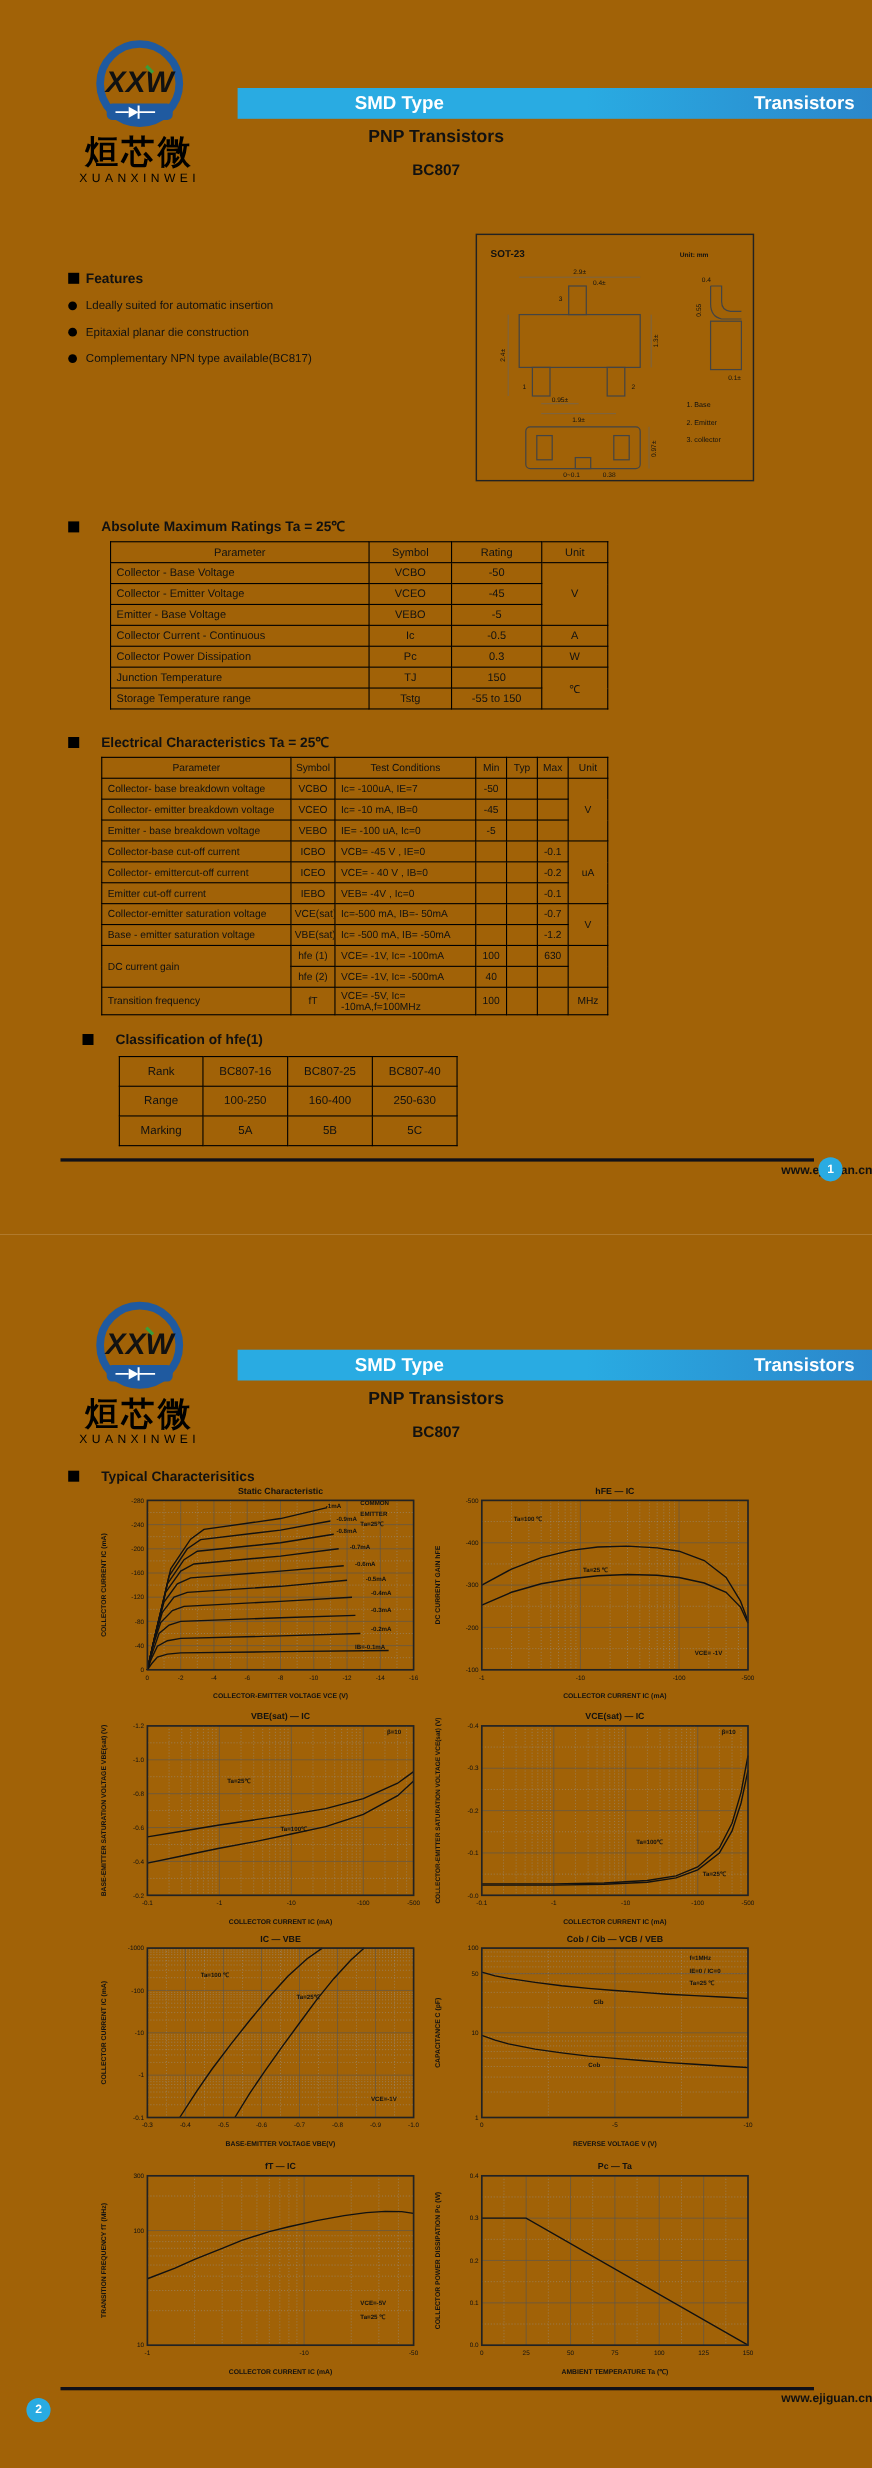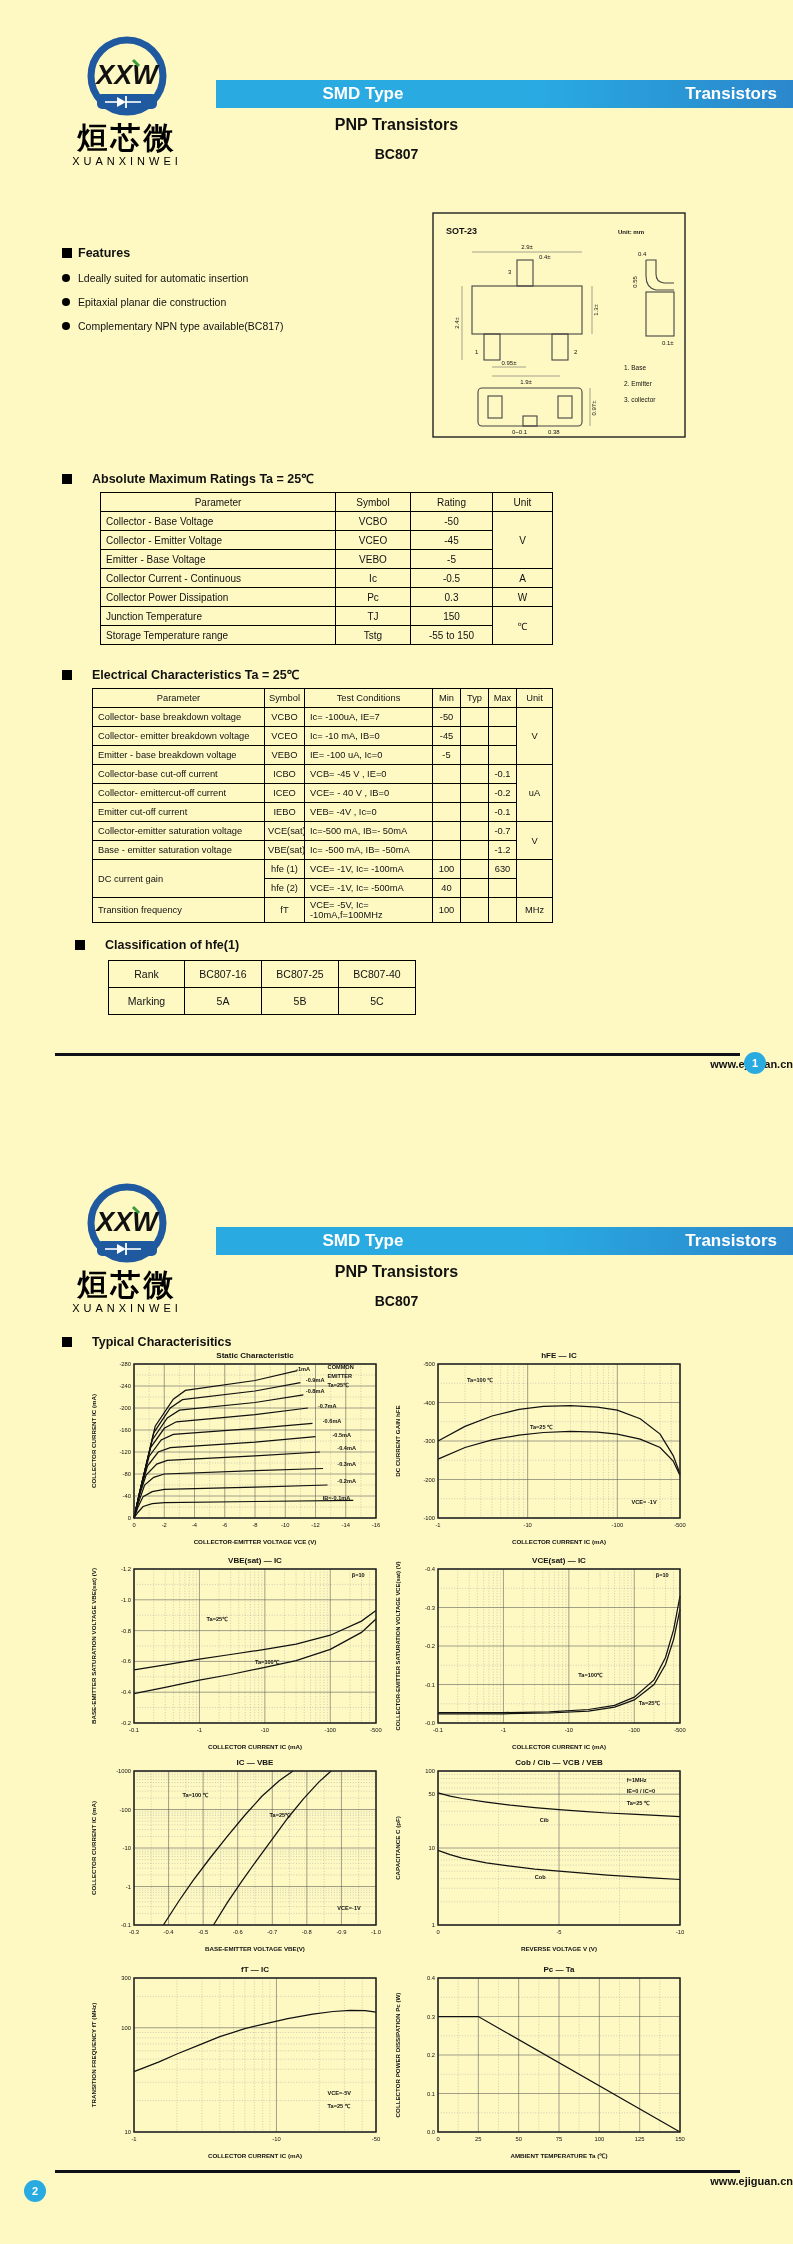--- a/index.html
+++ b/index.html
@@ -1,17 +1,17 @@
 <!DOCTYPE html>
 <html><head>
 <meta charset="utf-8">
 <style>
   html,body{margin:0;padding:0;background:#fff}
   body{width:793px;height:2244px;font-family:"Liberation Sans",sans-serif;color:#111;position:relative}
-  .page{position:relative;width:793px;height:1122px;background:#fef9c3;overflow:hidden}
+  .page{position:relative;width:793px;height:1122px;background:#a16207;overflow:hidden}
   
   .hdr{position:absolute;left:0;top:0;width:793px;height:200px}
   .page2 .hdr{transform:translateY(25px)}
   .logo{position:absolute;left:52px;top:34px;width:150px;text-align:center}
   .logo-cn{font-size:30px;font-weight:bold;letter-spacing:3px;color:#000;line-height:1.05;margin-top:-4px}
   .logo-en{font-size:11px;letter-spacing:4px;color:#000;margin-top:1px}
   .banner{position:absolute;left:216px;top:80px;width:577px;height:28px;
     background:linear-gradient(90deg,#29abe2 0%,#29abe2 55%,#2b87cb 100%);}
   .banner .smd{position:absolute;left:0;top:0;width:294px;height:28px;line-height:28px;text-align:center;
     color:#fff;font-weight:bold;font-size:17px}
@@ -348,20 +348,26 @@
         <col style="width:77px">
         <col style="width:77px">
         <col style="width:77px">
       </colgroup>
     <tbody>
         <tr>
           <td>Rank</td>
           <td>BC807-16</td>
           <td>BC807-25</td>
           <td>BC807-40</td>
+        </tr>
+    <tr>
+          <td>Range</td>
+          <td>100-250</td>
+          <td>160-400</td>
+          <td>250-630</td>
         </tr>
     <tr>
           <td>Marking</td>
           <td>5A</td>
           <td>5B</td>
           <td>5C</td>
         </tr>
   </tbody>
     </table>
 

